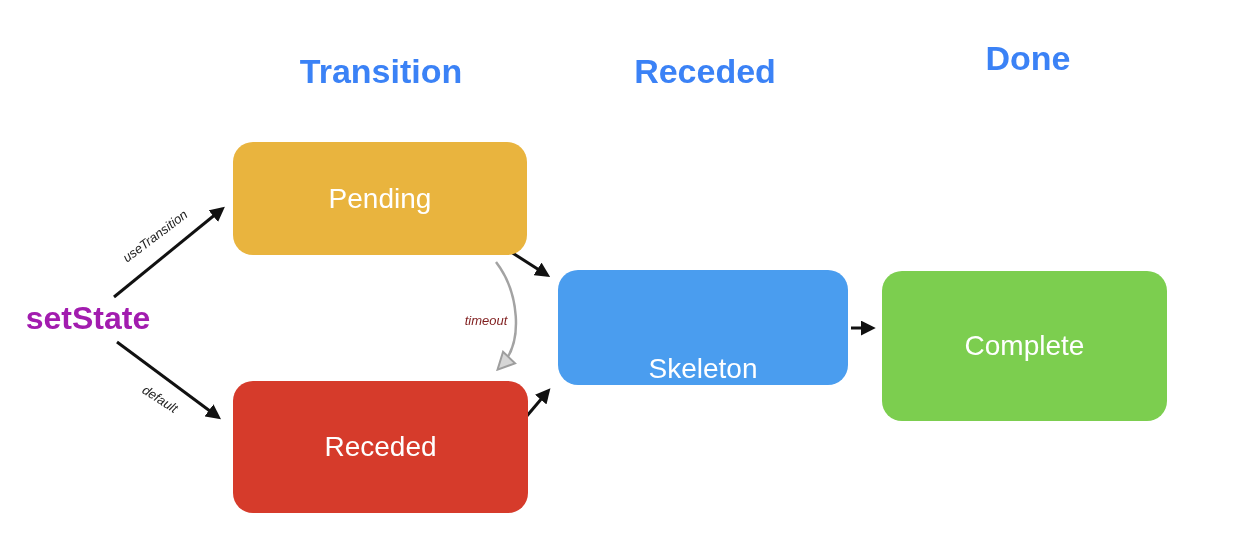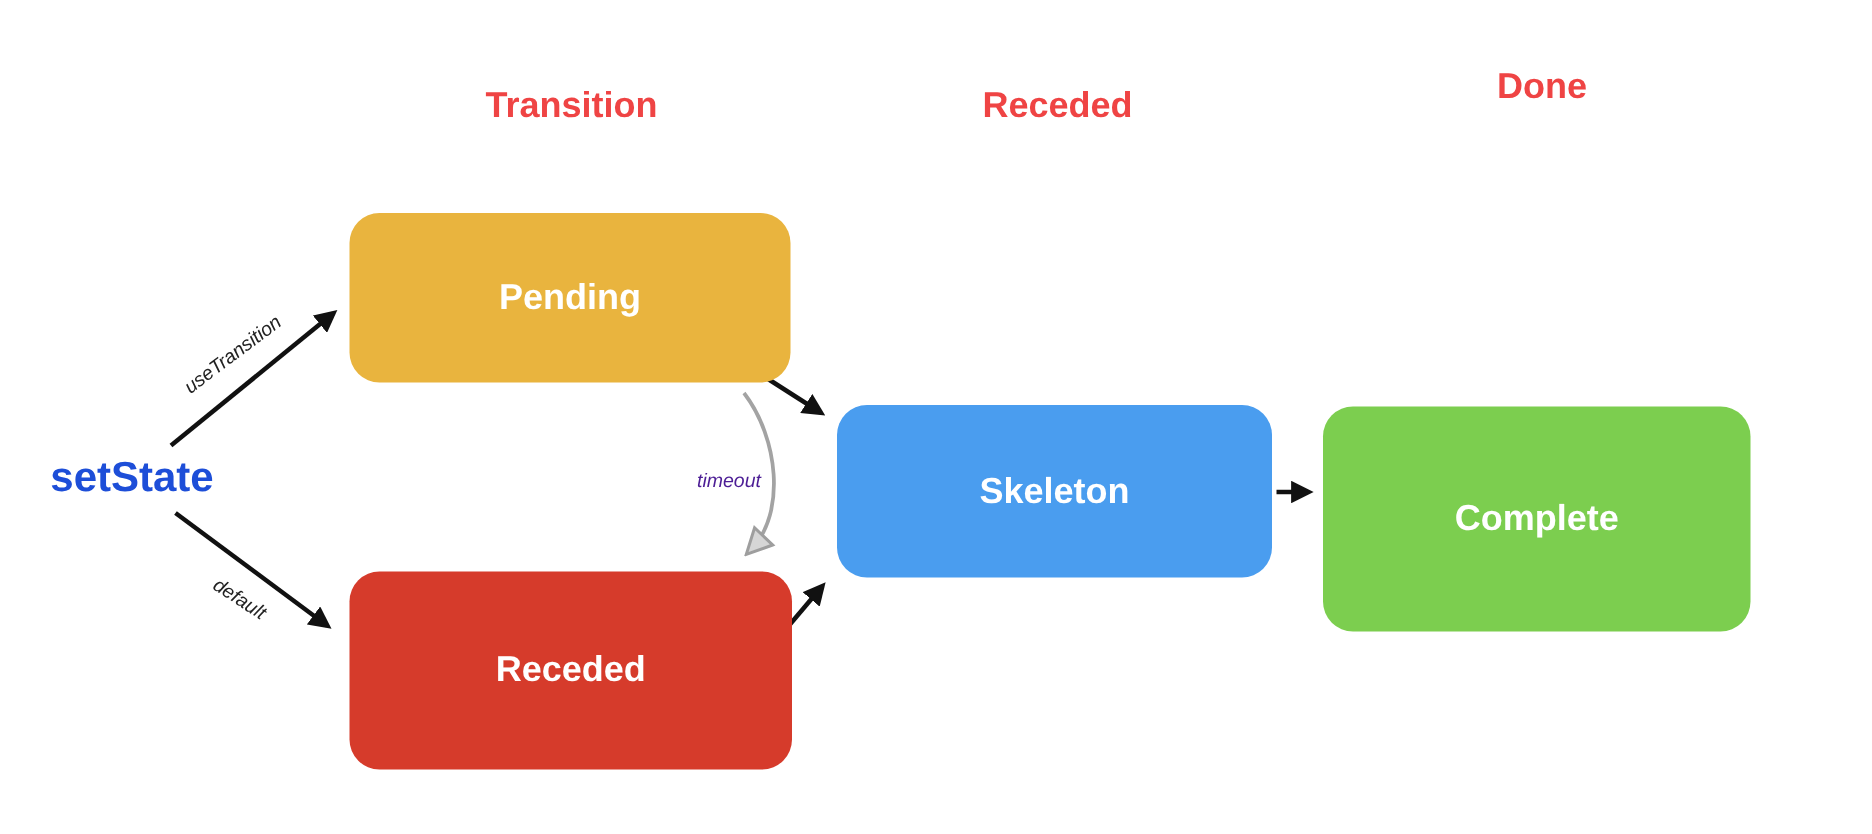--- a/index.html
+++ b/index.html
@@ -22,76 +22,76 @@
     width: 1248px;
     height: 556px;
     pointer-events: none;
   }
   .col-header {
     position: absolute;
     width: 200px;
     height: 30px;
     line-height: 30px;
     text-align: center;
-    font-size: 24px;
+    font-size: 34px;
     font-weight: 700;
-    color: #ef4444;
+    color: #3b82f6;
     letter-spacing: 0px;
   }
   .col-header.transition { left: 281px; top: 56px; }
   .col-header.loading    { left: 605px; top: 56px; }
   .col-header.done       { left: 928px; top: 43px; }
   .start-label {
     position: absolute;
     left: 8px;
     top: 303px;
     width: 160px;
     height: 30px;
     line-height: 30px;
     text-align: center;
-    font-size: 28px;
+    font-size: 32px;
     font-weight: 700;
-    color: #1d4ed8;
+    color: #a21caf;
   }
   .node {
     position: absolute;
     border-radius: 20px;
     display: flex;
     align-items: center;
     justify-content: center;
   }
   .node .node-label {
     color: #ffffff;
-    font-size: 24px;
-    font-weight: 700;
+    font-size: 28px;
+    font-weight: 400;
   }
   .node.pending  { left: 233px; top: 142px; width: 294px; height: 113px; }
   .node.receded  { left: 233px; top: 381px; width: 295px; height: 132px; }
-  .node.skeleton { left: 558px; top: 270px; width: 290px; height: 115px; }
+  .node.skeleton { left: 558px; top: 270px; width: 290px; height: 115px; align-items: flex-end; }
   .node.complete { left: 882px; top: 271px; width: 285px; height: 150px; }
   .edge-label {
     position: absolute;
     font-size: 13px;
     font-style: italic;
     color: #222222;
     white-space: nowrap;
     transform-origin: center center;
   }
   .edge-label.use-transition {
     left: 155px; top: 236px;
     transform: translate(-50%, -50%) rotate(-37deg);
   }
   .edge-label.default {
     left: 160px; top: 399px;
     transform: translate(-50%, -50%) rotate(33deg);
   }
   .edge-label.timeout {
     left: 486px; top: 320px;
     transform: translate(-50%, -50%);
-    color: #4c1d95;
+    color: #7f1d1d;
   }
 </style>
 </head>
 <body>
 
 <div class="canvas">
 
   <svg class="edges-svg" viewBox="0 0 1248 556" xmlns="http://www.w3.org/2000/svg">
     <defs>
       <marker id="arrow-black" viewBox="0 0 10 10" refX="7.5" refY="5" markerWidth="5" markerHeight="5" orient="auto-start-reverse">

